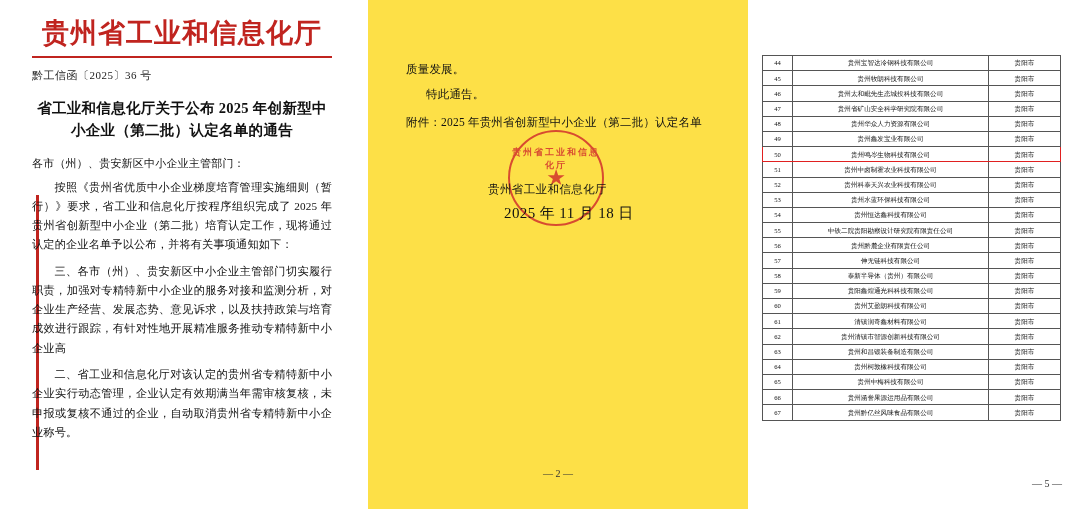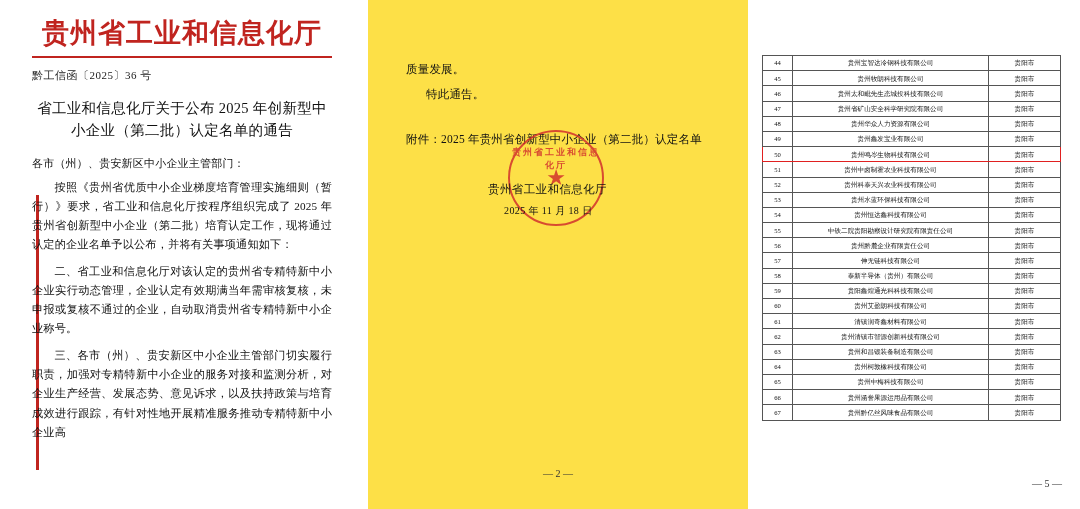--- a/index.html
+++ b/index.html
@@ -47,21 +47,21 @@
   .doc-number {
     margin-top: 10px;
     text-align: left;
     font-size: 11px;
     color: #1b1b1b;
     letter-spacing: 0.5px;
   }
   .doc-heading {
     margin-top: 14px;
     text-align: center;
-    font-weight: normal;
+    font-weight: bold;
     font-size: 14.5px;
     line-height: 1.55;
     color: #111;
     letter-spacing: 0.3px;
   }
   .doc-recipient {
     margin-top: 14px;
     font-size: 11px;
     color: #111;
     letter-spacing: 0.2px;
@@ -100,21 +100,21 @@
     background: #fde047;
   }
   .mid-line {
     position: absolute;
     font-size: 11.5px;
     color: #111;
     letter-spacing: 0.2px;
   }
   .mid-l1 { left: 38px; top: 62px; }
   .mid-l2 { left: 58px; top: 87px; }
-  .mid-l3 { left: 38px; top: 132px; }
+  .mid-l3 { left: 38px; top: 115px; }
 
   .seal {
     position: absolute;
     left: 140px; top: 130px;
     width: 96px; height: 96px;
     border: 2.5px solid #d2322d;
     border-radius: 50%;
     opacity: 0.85;
   }
   .seal-star {
@@ -138,21 +138,21 @@
   .sign-org {
     position: absolute;
     left: 120px; top: 182px;
     font-size: 11.5px;
     color: #111;
     letter-spacing: 0.4px;
   }
   .sign-date {
     position: absolute;
     left: 136px; top: 204px;
-    font-size: 10px;
+    font-size: 15px;
     color: #111;
     letter-spacing: 0.4px;
   }
   .page-num-mid {
     position: absolute;
     left: 0; right: 0;
     bottom: 30px;
     text-align: center;
     font-size: 10px;
     color: #333;
@@ -211,22 +211,22 @@
 
   <div class="doc-left">
     <div class="left-edge-bar"></div>
     <div class="doc-left-inner">
       <div class="gov-title">贵州省工业和信息化厅</div>
       <div class="gov-rule"></div>
       <div class="doc-number">黔工信函〔2025〕36 号</div>
       <div class="doc-heading">省工业和信息化厅关于公布 2025 年创新型中小企业（第二批）认定名单的通告</div>
       <div class="doc-recipient">各市（州）、贵安新区中小企业主管部门：</div>
       <div class="doc-para">按照《贵州省优质中小企业梯度培育管理实施细则（暂行）》要求，省工业和信息化厅按程序组织完成了 2025 年贵州省创新型中小企业（第二批）培育认定工作，现将通过认定的企业名单予以公布，并将有关事项通知如下：</div>
+      <div class="doc-para">三、各市（州）、贵安新区中小企业主管部门切实履行职责，加强对专精特新中小企业的服务对接和监测分析，对企业生产经营、发展态势、意见诉求，以及扶持政策与培育成效进行跟踪，有针对性地开展精准服务推动专精特新中小企业高</div>
       <div class="doc-para">二、省工业和信息化厅对该认定的贵州省专精特新中小企业实行动态管理，企业认定有效期满当年需审核复核，未申报或复核不通过的企业，自动取消贵州省专精特新中小企业称号。</div>
-      <div class="doc-para">三、各市（州）、贵安新区中小企业主管部门切实履行职责，加强对专精特新中小企业的服务对接和监测分析，对企业生产经营、发展态势、意见诉求，以及扶持政策与培育成效进行跟踪，有针对性地开展精准服务推动专精特新中小企业高</div>
     </div>
     <div class="page-num-left"></div>
   </div>
 
   <div class="doc-mid">
     <div class="mid-line mid-l1">质量发展。</div>
     <div class="mid-line mid-l2">特此通告。</div>
     <div class="mid-line mid-l3">附件：2025 年贵州省创新型中小企业（第二批）认定名单</div>
 
     <div class="seal">

